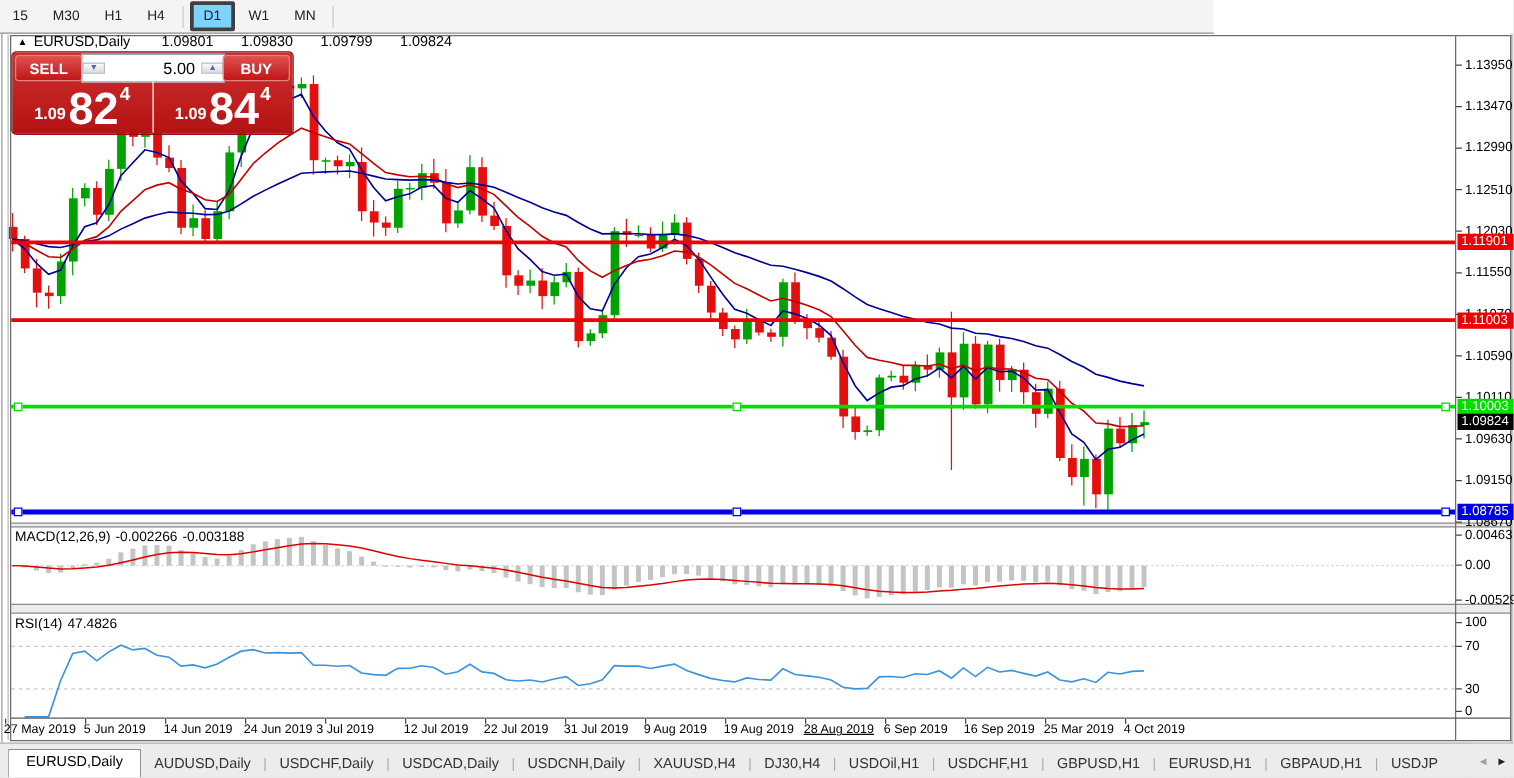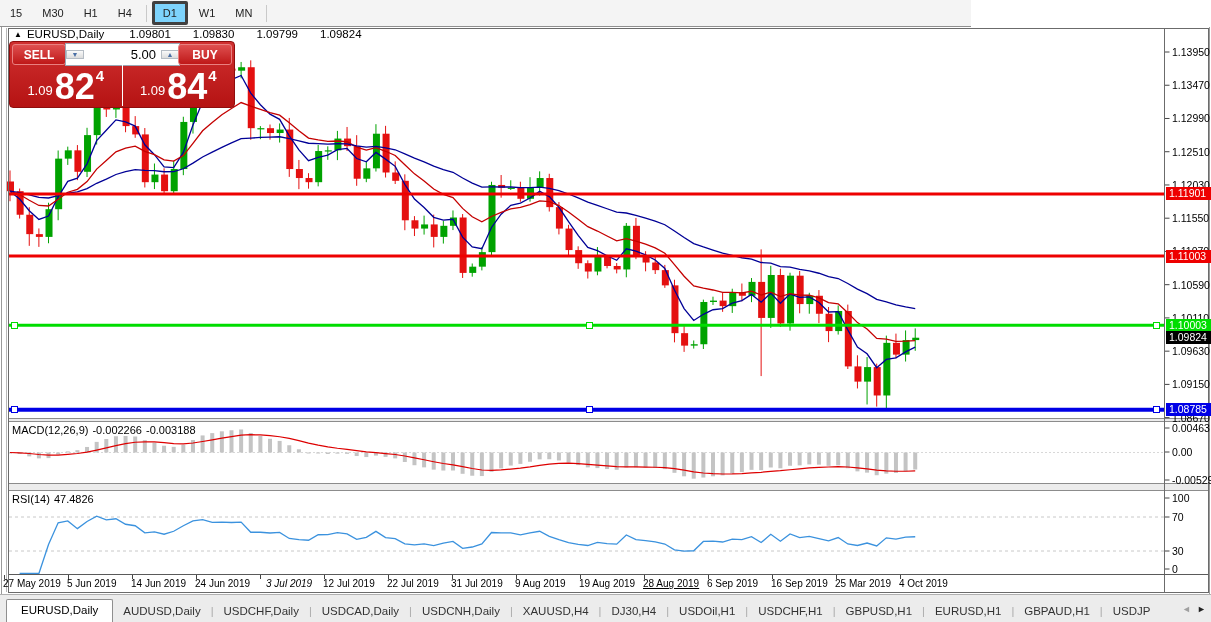--- a/index.html
+++ b/index.html
@@ -27,21 +27,21 @@
   .buybtn{right:2px;width:52px;}
   .spinner{position:absolute;left:55px;top:1px;width:113px;height:21px;background:#fff;
            border:1px solid #9aa7b5;display:flex;align-items:center;}
   .spbtn{width:16px;background:linear-gradient(#fafafa,#dcdcdc);border:1px solid #b5bcc4;color:#4a6fa5;
          font-size:7px;display:flex;align-items:center;justify-content:center;cursor:pointer;}
   .volfield{flex:1;font-size:13px;color:#000;display:flex;align-items:center;justify-content:flex-end;
             padding-right:5px;}
   .bigrow{position:absolute;left:0;top:23px;width:224px;height:41px;display:flex;}
   .bighalf{flex:1;display:flex;align-items:flex-end;justify-content:center;color:#fff;cursor:pointer;padding-bottom:3px;}
   .bighalf.sell{border-right:1px solid #ffffff;}
-  .pp{font-size:13px;font-weight:normal;margin:0 2px 5px 0;}
+  .pp{font-size:13px;font-weight:bold;margin:0 2px 5px 0;}
   .pb{font-size:36px;font-weight:bold;line-height:0.88;}
   .ps{font-size:15px;font-weight:bold;align-self:flex-start;margin:2px 0 0 1px;}
   
   .indlabel{position:absolute;left:12px;z-index:3;font-size:11px;color:#000;white-space:nowrap;}
   .indlabel span{margin-right:4px;}
   
   .axlbl{position:absolute;left:1172px;font-size:10.5px;color:#000;z-index:2;white-space:nowrap;}
   .tag{position:absolute;left:1166px;width:44px;height:13px;line-height:13px;font-size:10.5px;
        color:#fff;padding-left:3px;z-index:3;}
   .handle{position:absolute;width:5px;height:5px;background:#fff;z-index:3;}
@@ -490,21 +490,21 @@
       <div class="axlbl" style="top: 492px;">100</div>
       <div class="axlbl" style="top: 511px;">70</div>
       <div class="axlbl" style="top: 545px;">30</div>
       <div class="axlbl" style="top: 563px;">0</div>
     </div>
   <div id="dates">
       <div class="dlabel" style="left: 3px;">27 May 2019</div>
       <div class="dlabel" style="left: 67px;">5 Jun 2019</div>
       <div class="dlabel" style="left: 131px;">14 Jun 2019</div>
       <div class="dlabel" style="left: 195px;">24 Jun 2019</div>
-      <div class="dlabel" style="left: 266px; font-style: italic;">3 Jul 2019</div>
+      <div class="dlabel" style="left: 253px;">3 Jul 2019</div>
       <div class="dlabel" style="left: 323px;">12 Jul 2019</div>
       <div class="dlabel" style="left: 387px;">22 Jul 2019</div>
       <div class="dlabel" style="left: 451px;">31 Jul 2019</div>
       <div class="dlabel" style="left: 515px;">9 Aug 2019</div>
       <div class="dlabel" style="left: 579px;">19 Aug 2019</div>
       <div class="dlabel" style="left: 643px; text-decoration: underline;">28 Aug 2019</div>
       <div class="dlabel" style="left: 707px;">6 Sep 2019</div>
       <div class="dlabel" style="left: 771px;">16 Sep 2019</div>
       <div class="dlabel" style="left: 835px;">25 Mar 2019</div>
       <div class="dlabel" style="left: 899px;">4 Oct 2019</div>

